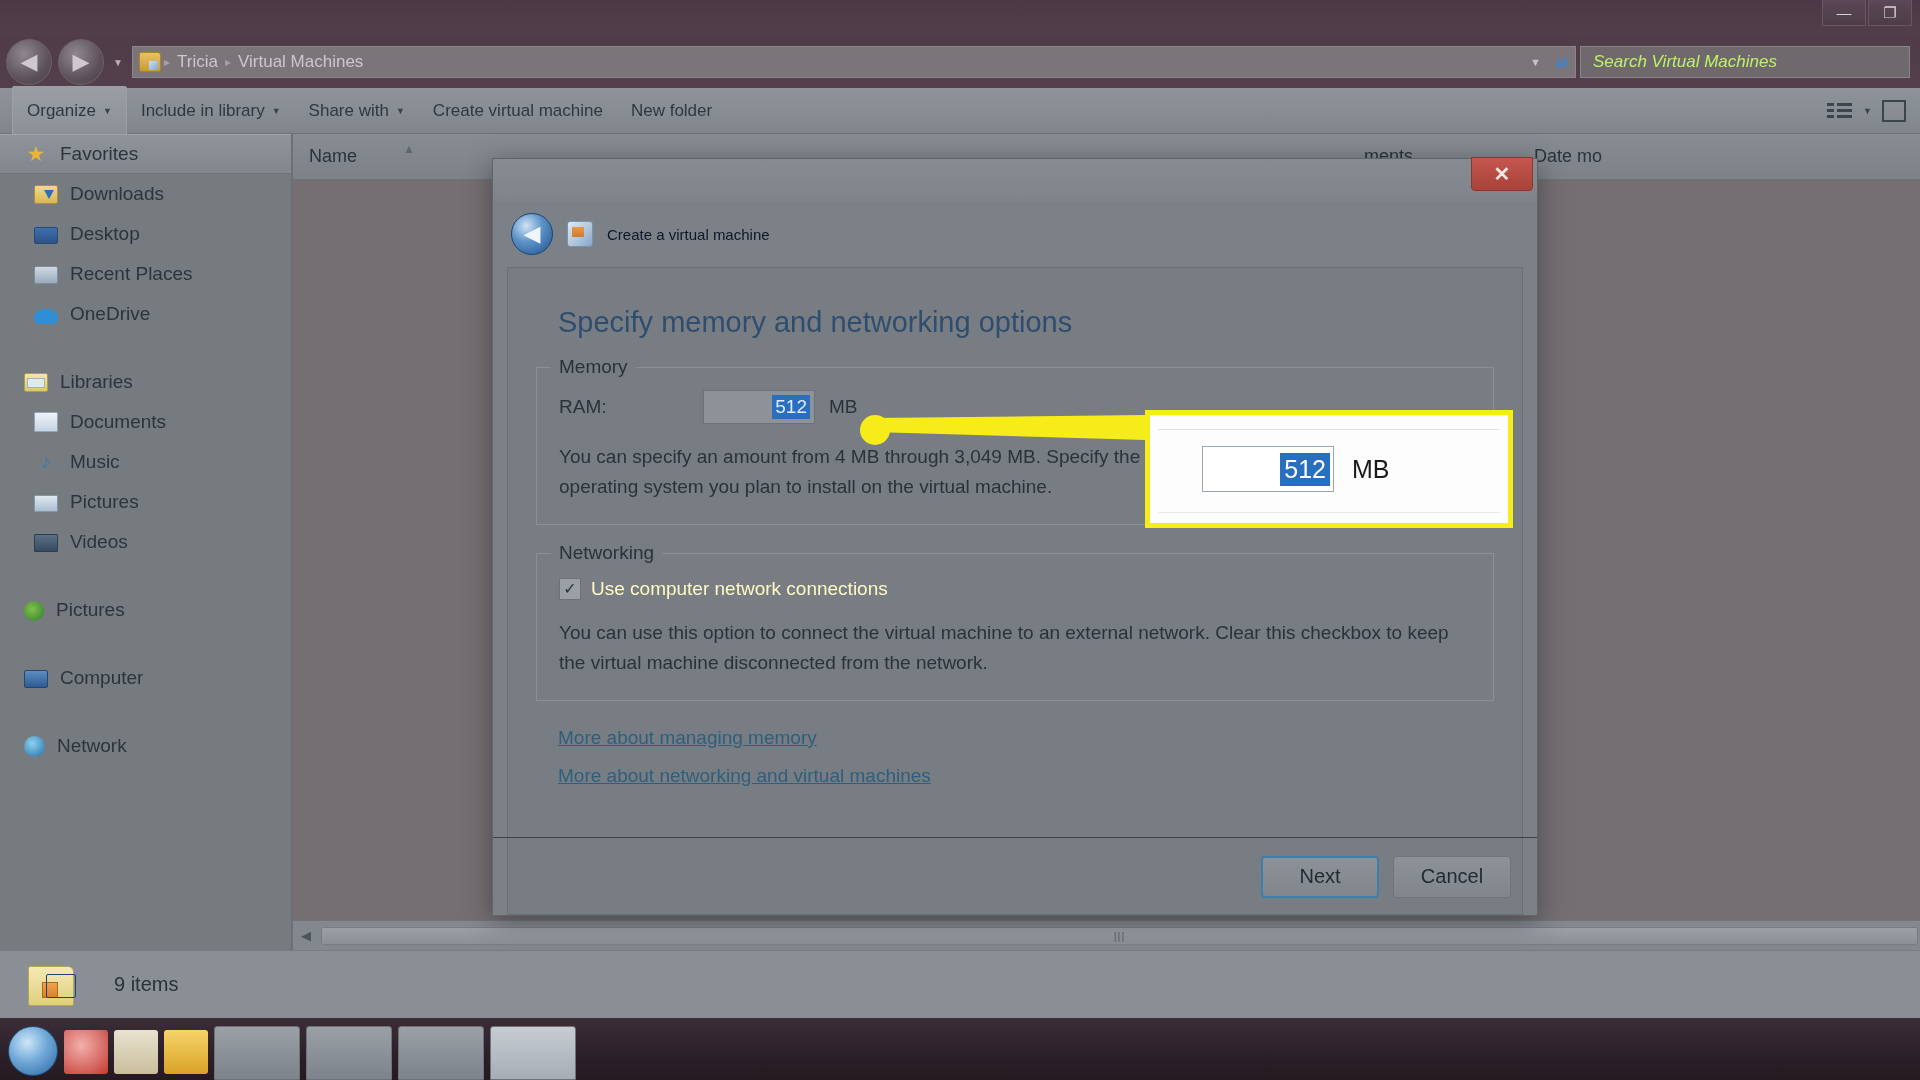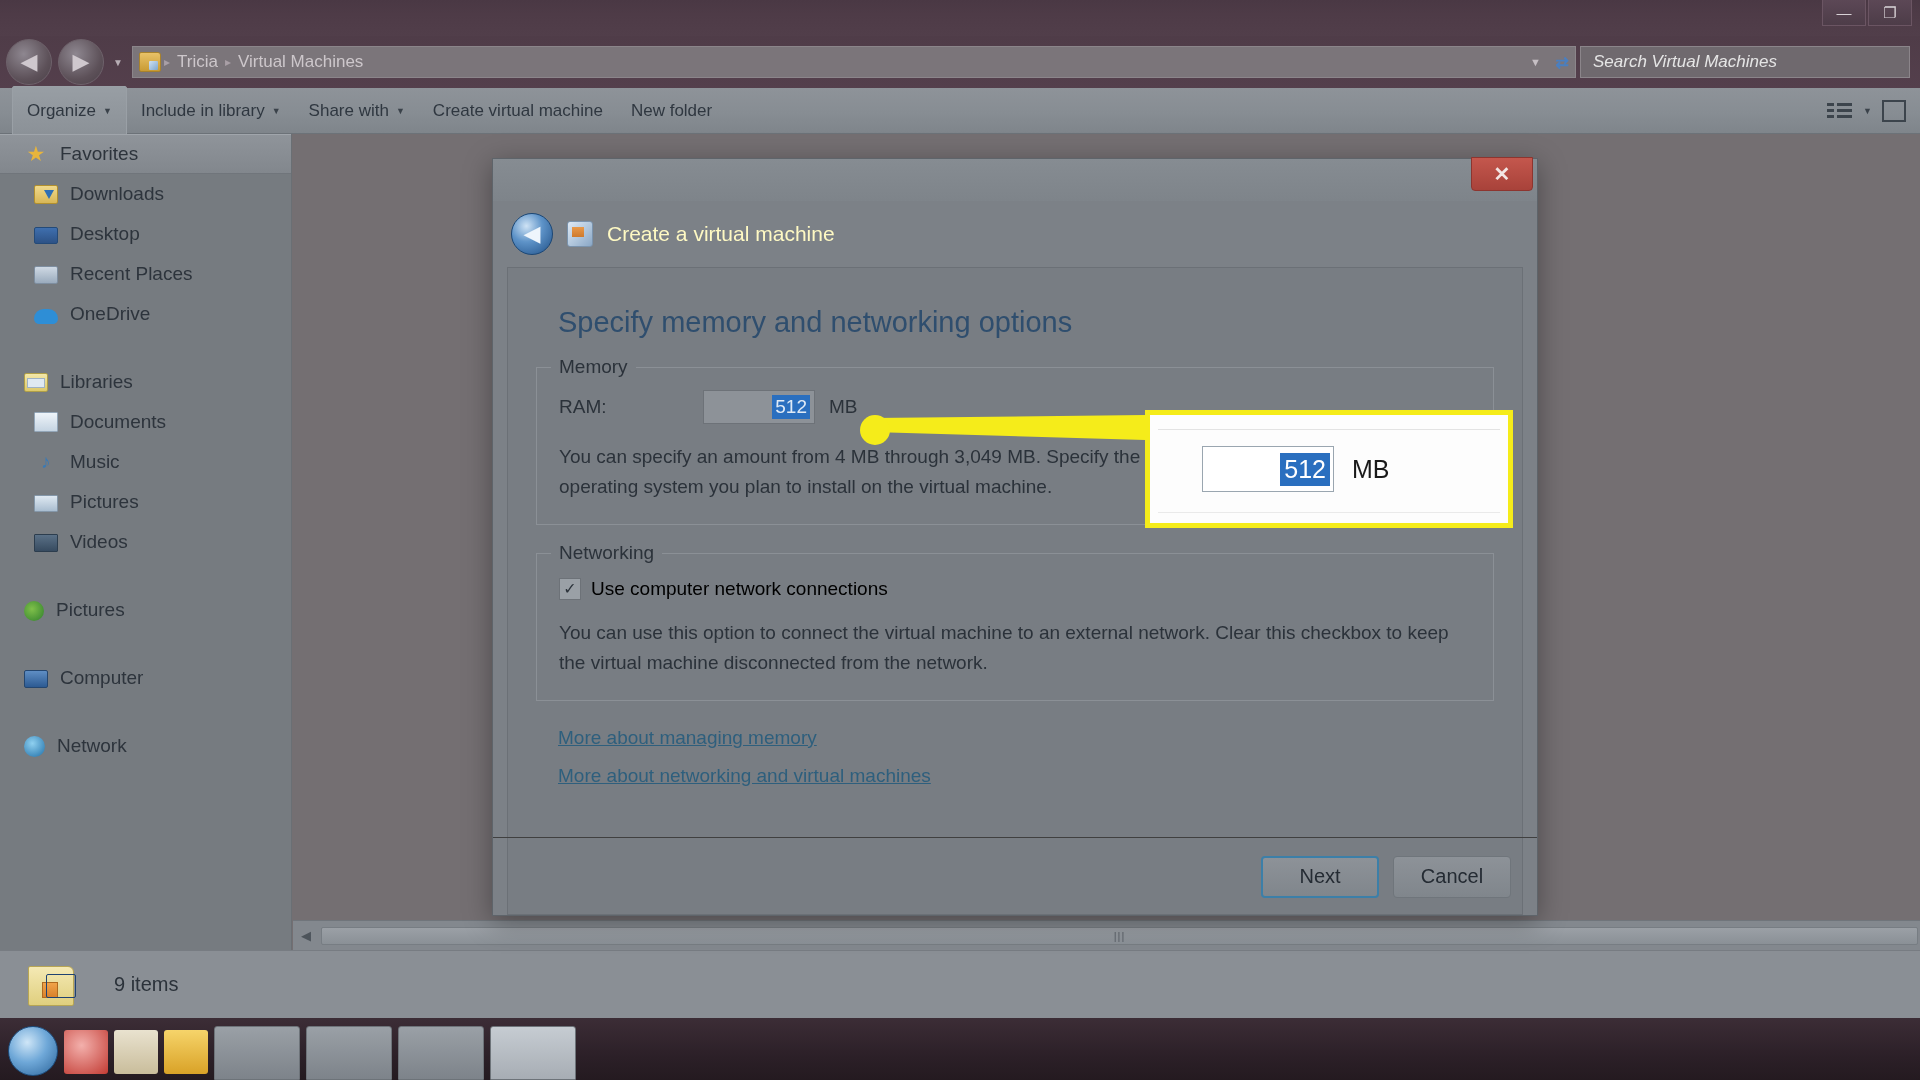--- a/index.html
+++ b/index.html
@@ -80,21 +80,21 @@
     position: absolute; right: 34px; color: #c6bfc4; font-size: 11px;
   }
   .addr-refresh {
     position: absolute; right: 6px; color: #4a7fc0; font-size: 16px; font-weight: bold;
   }
   .searchbox {
     width: 330px; height: 32px; margin-right: 10px;
     background: #6f696e; border: 1px solid #8b858a;
     display: flex; align-items: center; padding-left: 12px;
   }
-  .searchbox span { color: #e5e5e5; font-size: 17px; font-style: italic; }
+  .searchbox span { color: #bef264; font-size: 17px; font-style: italic; }
 
   
   .cmdbar {
     position: absolute; left: 0; top: 88px; width: 1920px; height: 46px;
     background: linear-gradient(180deg, #8e9399 0%, #878d93 55%, #7f858b 100%);
     border-bottom: 1px solid #6c7278;
     display: flex; align-items: center;
   }
   .cmd-item {
     color: #2f3740; font-size: 17px; padding: 0 14px; height: 50px;
@@ -267,21 +267,21 @@
   }
   .dlg-appicon {
     width: 26px; height: 26px; flex:none; border-radius:3px;
     background: linear-gradient(135deg,#dfe9f4 0%,#b4c9de 50%,#8aa7c6 100%);
     border: 1px solid #7a93ad; position: relative;
   }
   .dlg-appicon:after{
     content:""; position:absolute; left:4px; top:5px; width:12px;height:10px;
     background: linear-gradient(180deg,#e8994a,#cf7a2c);
   }
-  .dlg-title { color: #fef9c3; font-size: 21px; }
+  .dlg-title { color: #0f172a; font-size: 15px; }
 
   .dlg-body {
     margin: 0 14px; background: #787d83;
     border: 1px solid #6b7076;
     height: 648px; position: relative; padding: 0 28px;
   }
   .page-heading {
     color: #2f4e6e; font-size: 29px; padding-top: 38px; padding-left: 22px;
   }
 
@@ -309,21 +309,21 @@
   .desc {
     color: #2b323a; font-size: 19px; line-height: 30px; margin-top: 18px;
     max-width: 890px;
   }
   .chk-row { display: flex; align-items: center; gap: 10px; margin-top: 2px; }
   .chk {
     width: 22px; height: 22px; background: #9aa0a6; border: 1px solid #6d7278;
     display:flex; align-items:center; justify-content:center;
     color:#2b323a; font-size: 16px; line-height:1;
   }
-  .chk-label { color: #000000; font-size: 19px; }
+  .chk-label { color: #fef9c3; font-size: 19px; }
 
   .links { margin-top: 26px; padding-left: 22px; }
   .dlink {
     color: #2e5f7d; font-size: 19px; text-decoration: underline;
     display: block; margin-bottom: 16px;
   }
 
   .dlg-footer {
     position: absolute; left: 0; right: 0; bottom: 0; height: 78px;
     border-top: 1px solid #404040;
@@ -497,20 +497,32 @@
       </div>
 
       <div class="nav-gap"></div>
 
       <div class="nav-item root">
         <span class="nic ic-net"></span>
         <span>Network</span>
       </div>
     </div>
 
+    <div class="listheader">
+      <div class="col" style="width:225px">
+        <span>Name</span>
+        <span class="sort-arrow">▲</span>
+      </div>
+      <div class="col" style="width:1000px">
+        <span style="margin-left:830px">ments</span>
+      </div>
+      <div class="col">
+        <span>Date mo</span>
+      </div>
+    </div>
 
     <div class="emptytext">This folder is empty.</div>
 
     <div class="hscroll">
       <div class="hscroll-arrow">◀</div>
       <div class="hscroll-thumb" style="flex:1">|||</div>
     </div>
 
     <div class="statusbar">
       <div class="status-ico">

